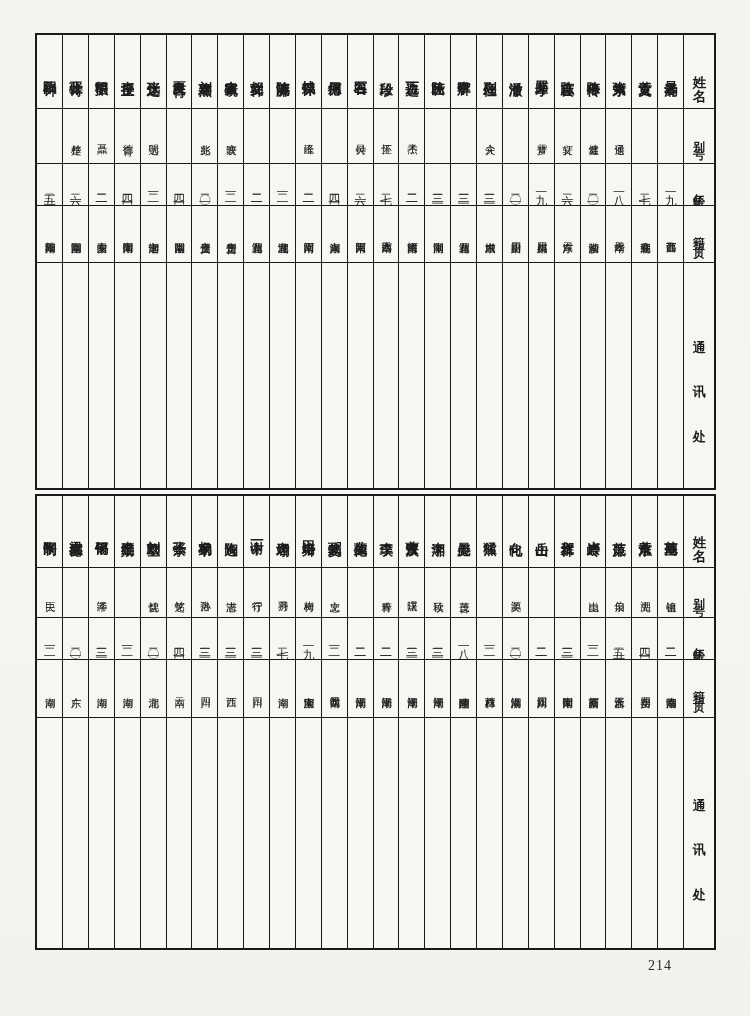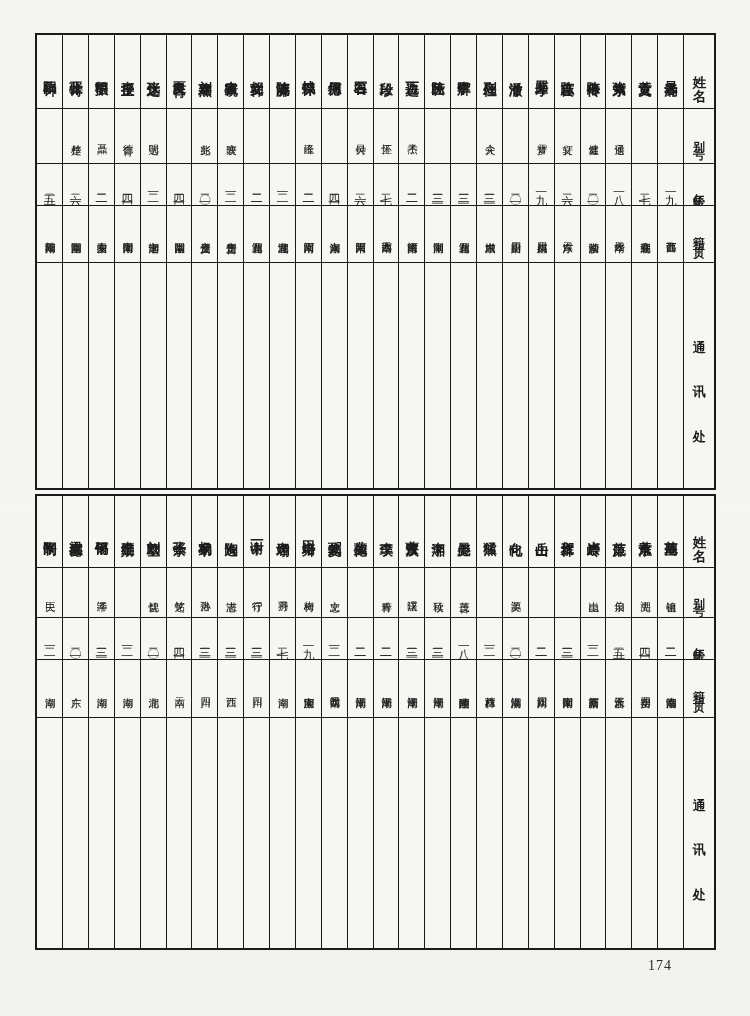--- a/index.html
+++ b/index.html
@@ -486,14 +486,14 @@
 
   <div class="col">
     <div class="cell name">陶制平</div>
     <div class="cell alias">巨夫</div>
     <div class="cell age">二一</div>
     <div class="cell origin">湖南</div>
     <div class="cell address">安化小淹市皮德茂转</div>
   </div>
 </div>
 
-  <div class="page-number">174</div>
+  <div class="page-number">214</div>
 </div>
 
 </body></html>

